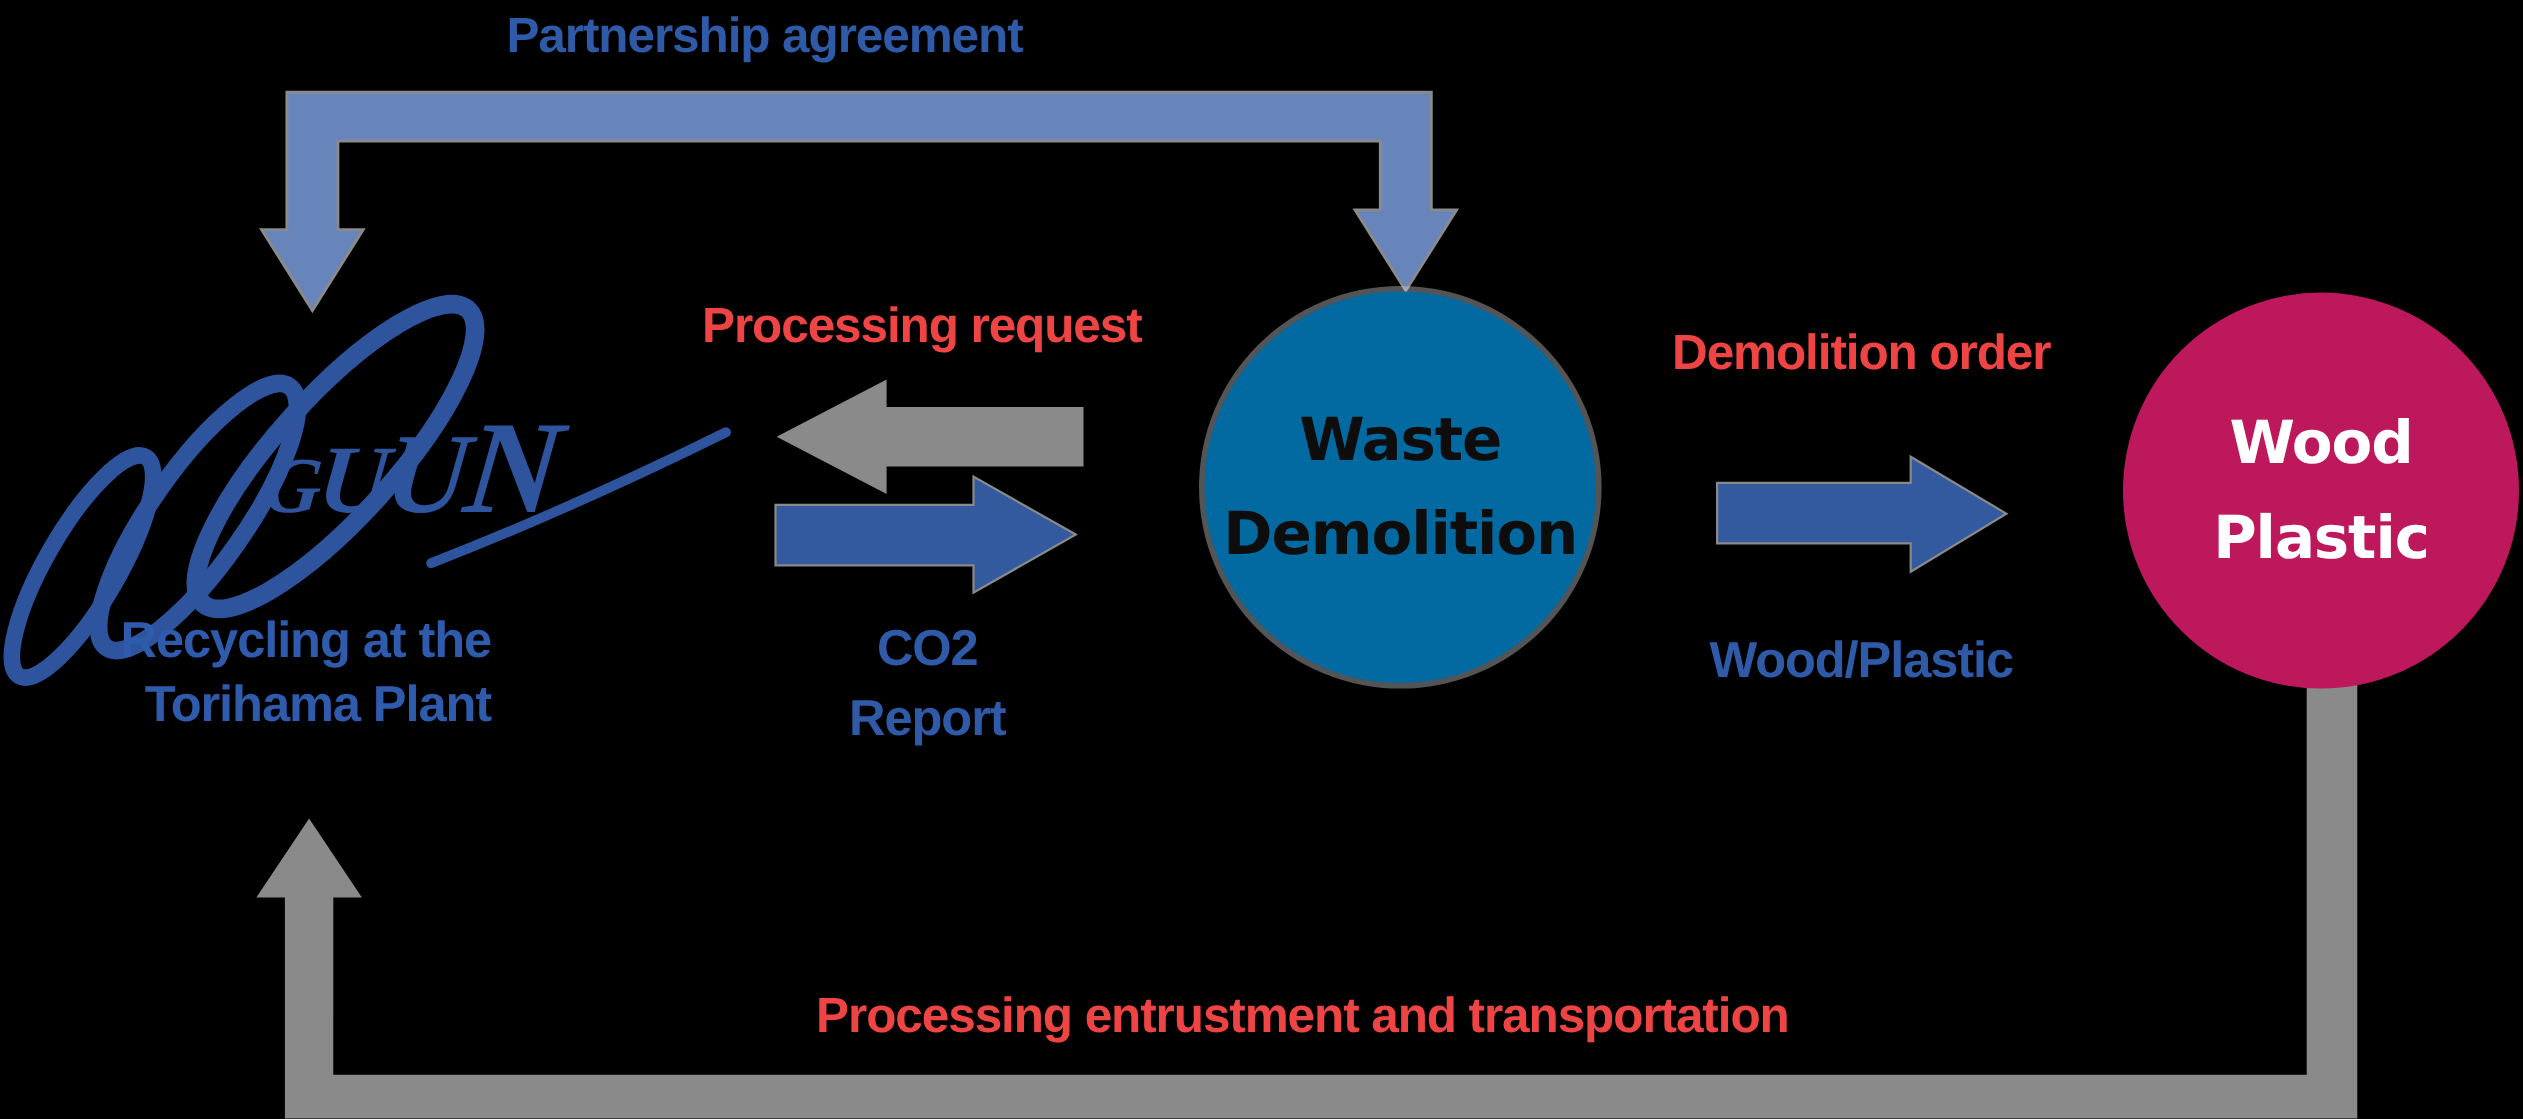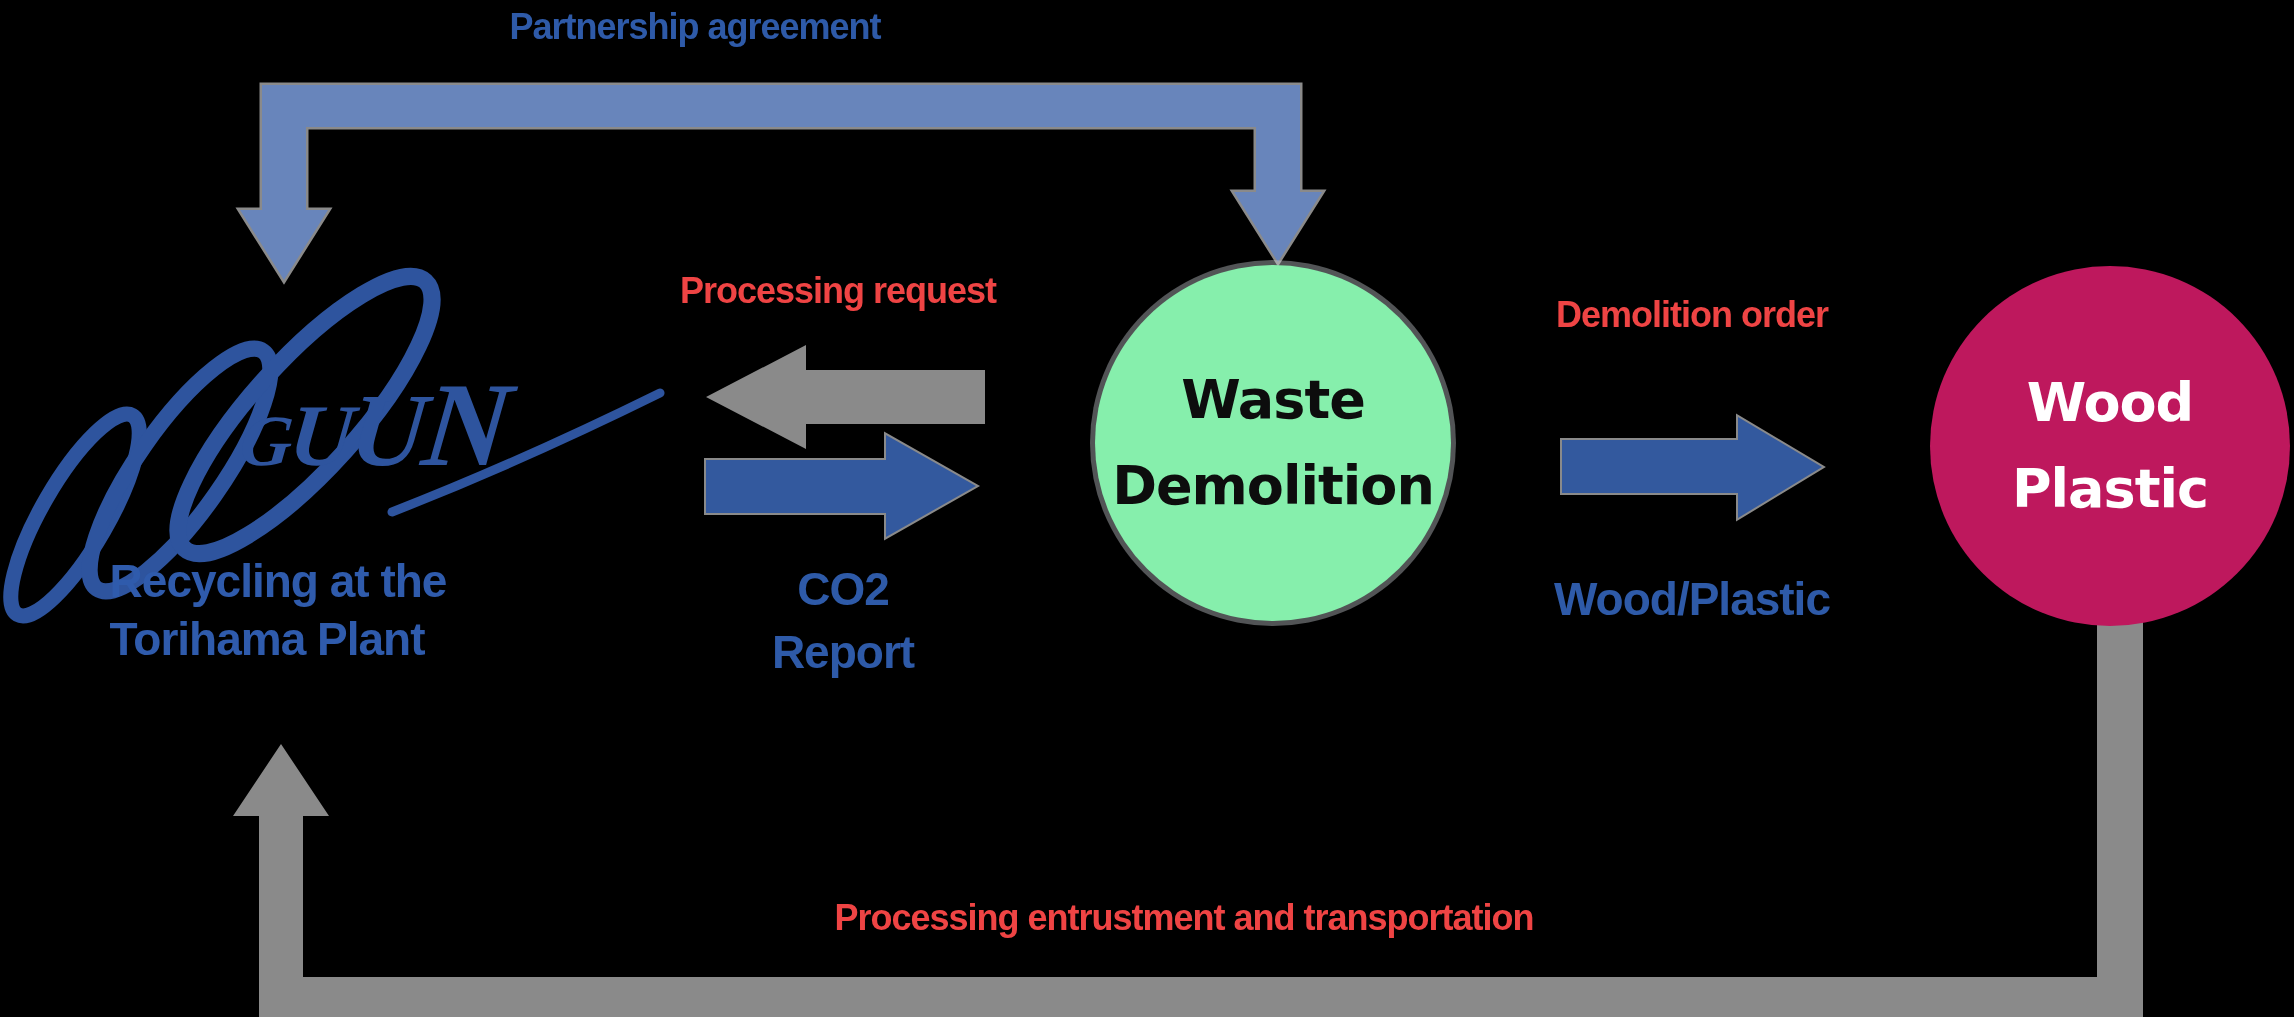--- a/index.html
+++ b/index.html
@@ -29,33 +29,33 @@
   .label {
     position: absolute;
     transform: translateX(-50%);
     white-space: nowrap;
     font-weight: 700;
     letter-spacing: -1px;
     text-align: center;
   }
   .blue-text  { color: #2E5AA8; }
   .gray-text  { color: #ef4444; }
-  .lbl-45 { font-size: 36px; }
+  .lbl-45 { font-size: 45px; }
   .lbl-46 { font-size: 46px; }
   .multiline { line-height: 63px; }
   .caption {
     position: absolute;
     left: 278px;
     top: 552px;
     transform: translateX(-50%);
     font-size: 46px;
     line-height: 58px;
     font-weight: 700;
     color: #2F5BAC;
-    text-align: left;
+    text-align: right;
     white-space: nowrap;
     letter-spacing: -1px;
   }
   .circle {
     position: absolute;
     border-radius: 50%;
     display: flex;
     flex-direction: column;
     align-items: center;
     justify-content: center;
@@ -64,21 +64,21 @@
     font-weight: 700;
     font-size: 54px;
     line-height: 86px;
     letter-spacing: -1px;
   }
   .circle-waste {
     left: 1095px;
     top: 265px;
     width: 356px;
     height: 356px;
-    background: #86efac;
+    background: #0369a1;
     color: #0d0d0d;
     box-shadow: 0 0 0 5px rgba(205,210,216,0.40);
   }
   .circle-wood {
     left: 1930px;
     top: 266px;
     width: 360px;
     height: 360px;
     background: #be185d;
     color: #ffffff;

